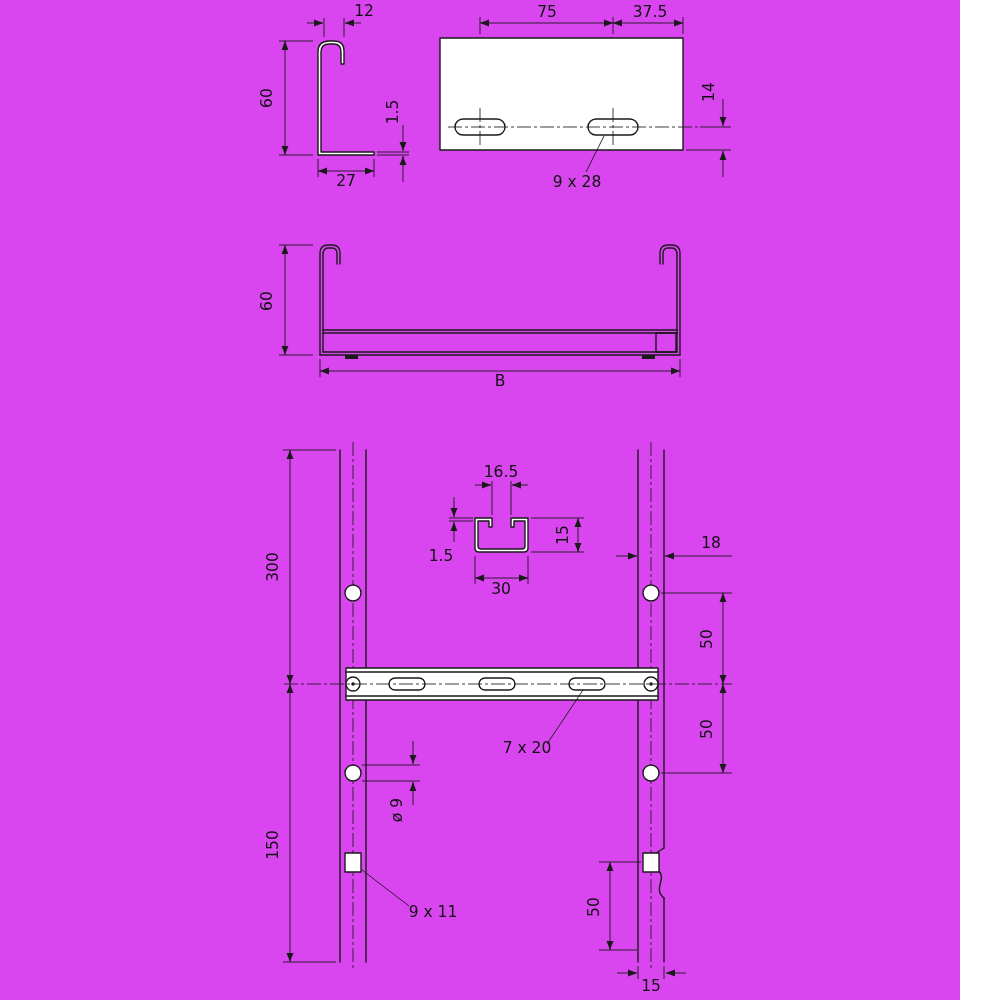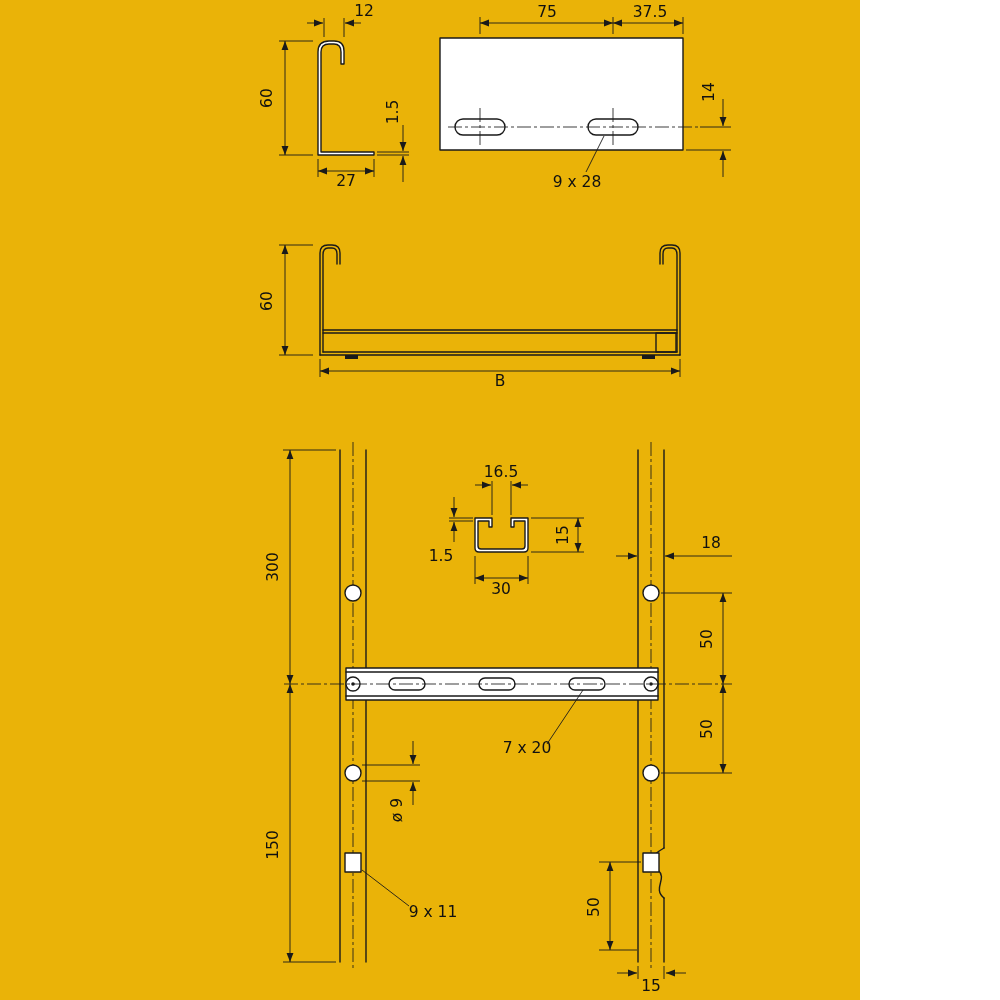--- a/index.html
+++ b/index.html
@@ -1,16 +1,16 @@
 <!DOCTYPE html>
 <html><head>
 <meta charset="utf-8">
 <style>
   html,body{margin:0;padding:0;background:#ffffff;}
-  .stage{width:860px;height:1000px;position:relative;background:#eab308;}
+  .stage{width:960px;height:1000px;position:relative;background:#d946ef;}
   svg{display:block;}
   .obj{fill:none;stroke:#1a1a1a;stroke-width:1.4;stroke-linejoin:round;stroke-linecap:round;}
   .objf{fill:#ffffff;stroke:#1a1a1a;stroke-width:1.4;stroke-linejoin:round;}
   .dim{fill:none;stroke:#1a1a1a;stroke-width:0.9;}
   .cl{fill:none;stroke:#1a1a1a;stroke-width:0.85;stroke-dasharray:14 3 3 3;}
   .solid{fill:#1a1a1a;stroke:none;}
   text{font-family:"DejaVu Sans","Liberation Sans",sans-serif;font-size:15.5px;fill:#111111;text-anchor:middle;}
 </style>
 </head>
 <body>

